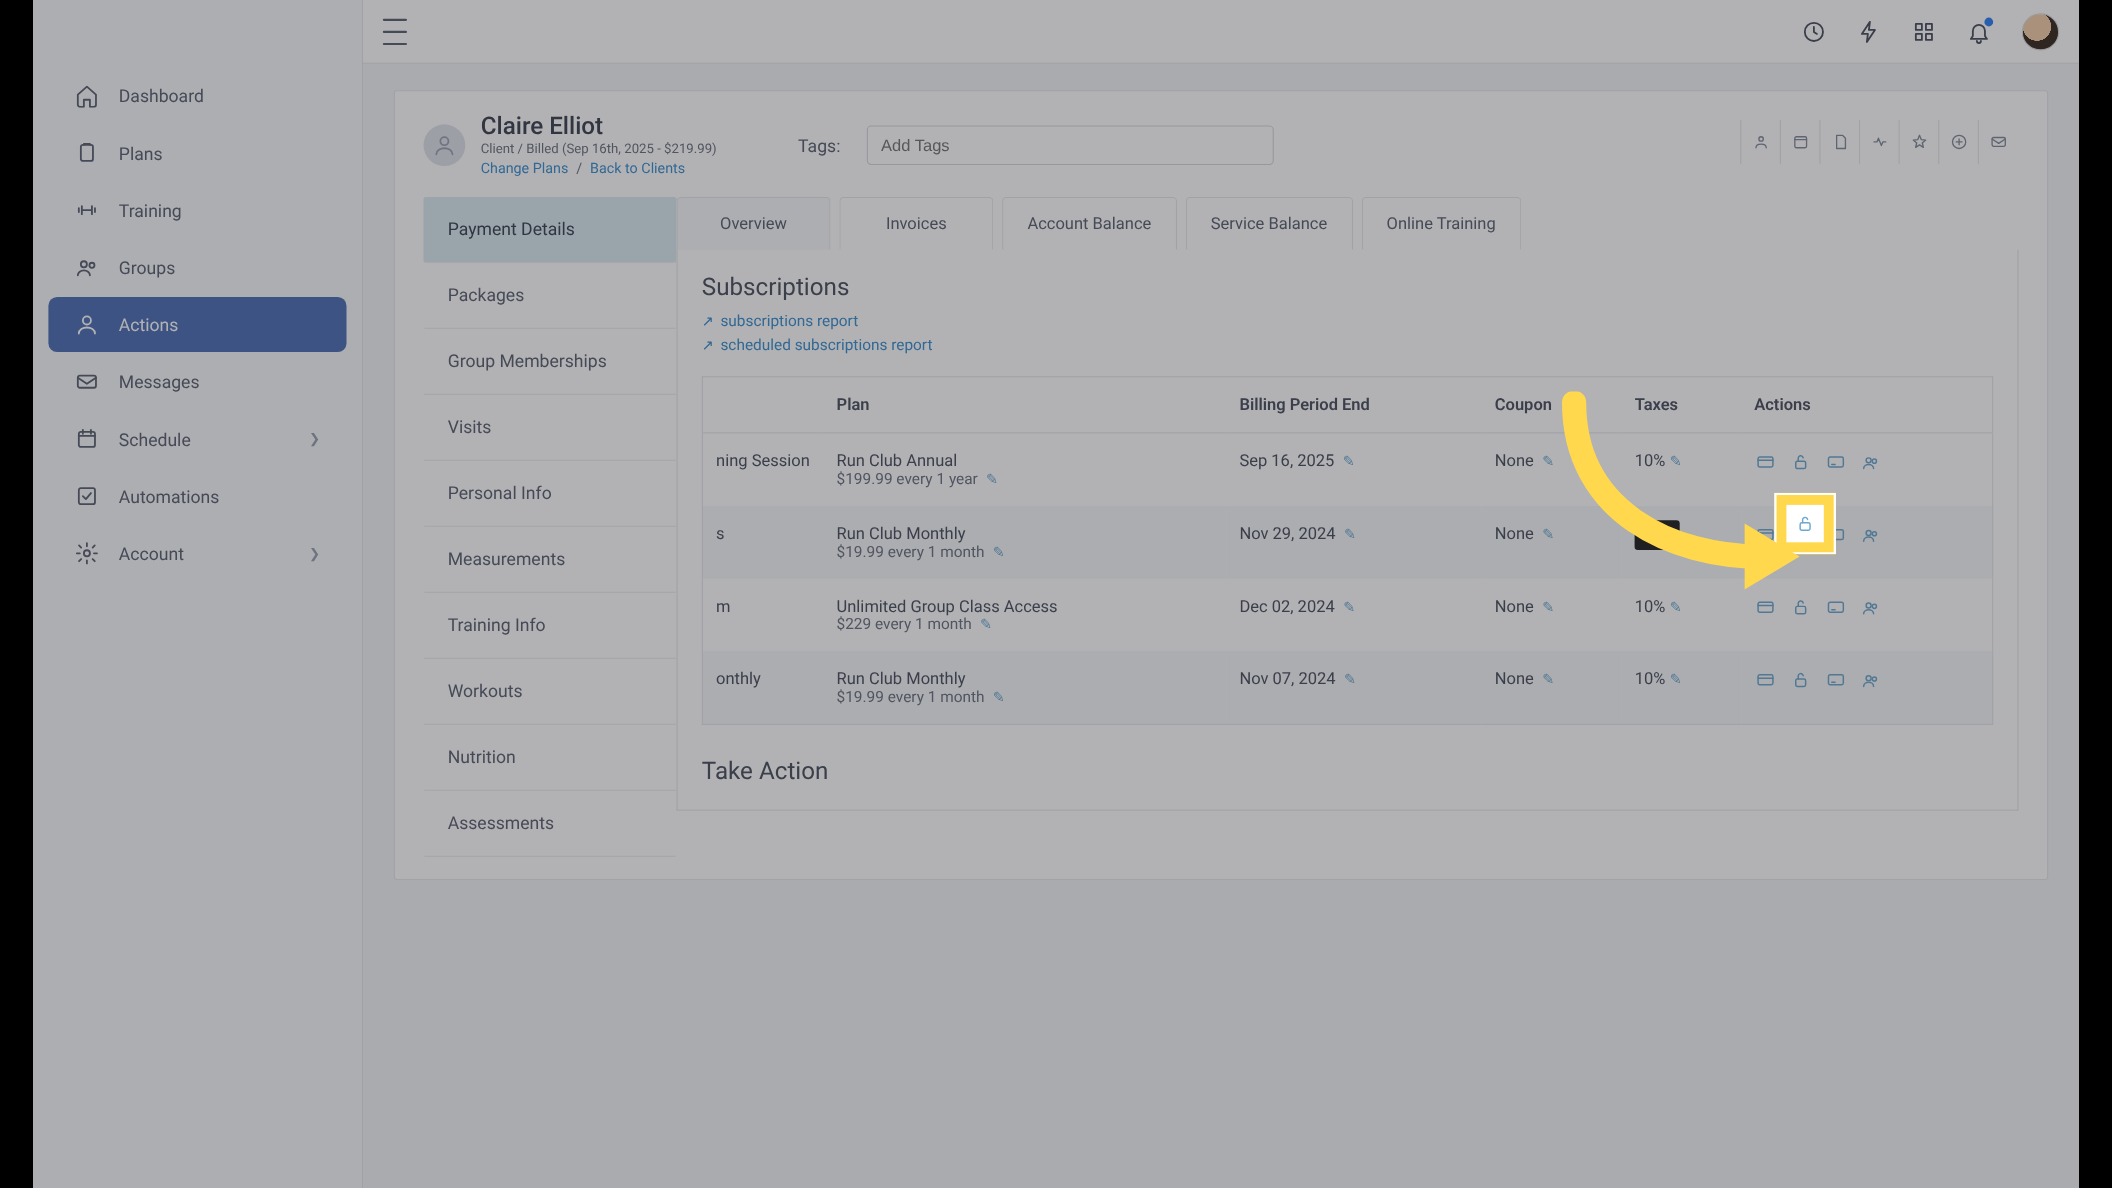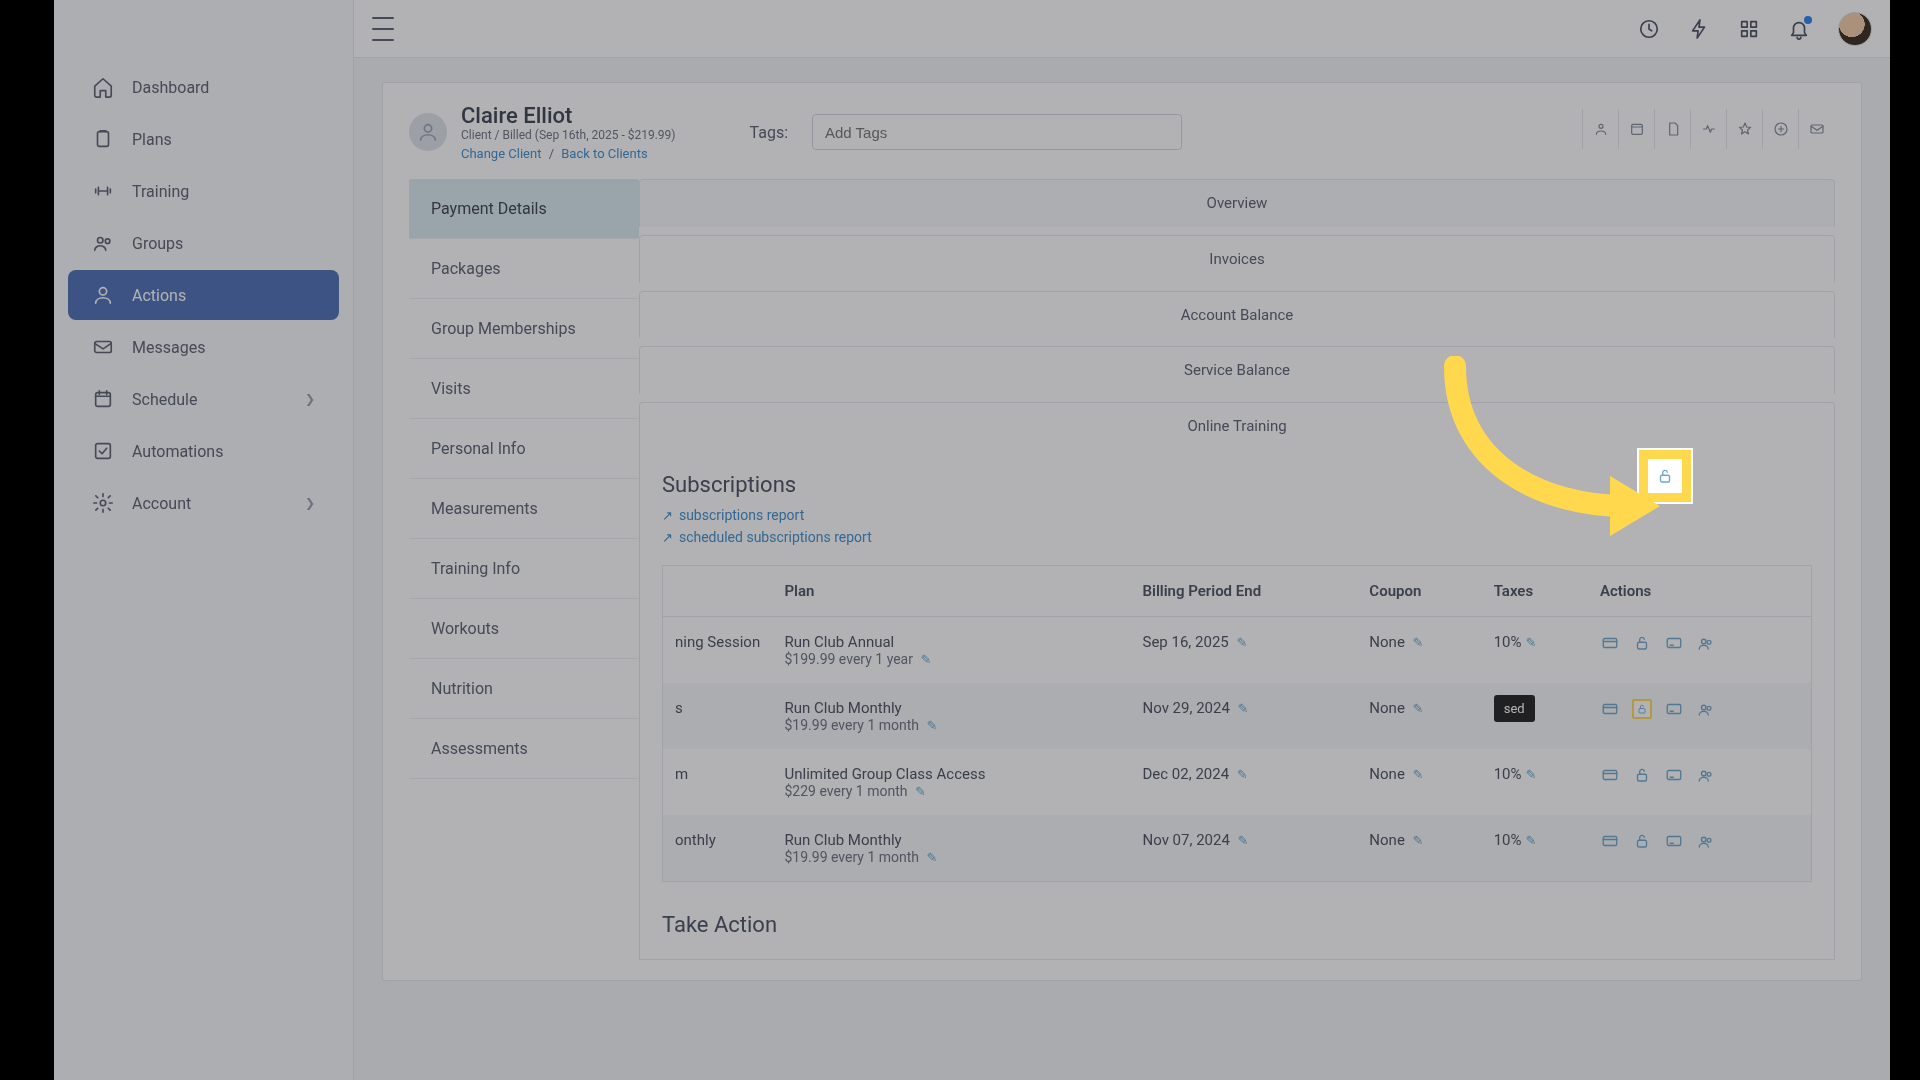--- a/index.html
+++ b/index.html
@@ -9,21 +9,20 @@
     width: 1920px;
     height: 1080px;
     overflow: hidden;
     position: relative;
   }
   .viewport {
     position: absolute;
     left: 30px; top: 0; right: 30px; bottom: 0;
     background: #a3a3a3;
     overflow: hidden;
-    margin-left: 24px;
   }
   
   .sidebar {
     position: absolute;
     left: 0; top: 0; bottom: 0;
     width: 300px;
     background: #f8f9fb;
     border-right: 1px solid #e6e7ea;
     padding-top: 60px;
   }
@@ -115,21 +114,21 @@
 
   
   .cols { display:flex; margin-top:18px; }
   .leftcol { width:230px; }
   .leftcol .tab {
     padding:20px 22px; color:#5b6273; font-size:16px; border-bottom:1px solid #eceef1; cursor:pointer; border-radius:2px;
   }
   .leftcol .tab.active { background:#dbeaf2; color:#3c4452;}
   .rightcol { flex:1; }
 
-  .subtabs { display:flex; gap:8px;flex-direction:column; }
+  .subtabs { display:flex; gap:8px; }
   .subtab {
     padding:14px 22px; border:1px solid #e6e7ea; border-bottom:none; background:#fff; color:#5b6273;
     border-radius:4px 4px 0 0; font-size:15px; cursor:pointer; min-width:140px; text-align:center; line-height:1.25;
   }
   .subtab.active { background:#f8f9fb;}
   .subpanel { border:1px solid #e6e7ea; background:#fff; padding:22px; }
 
   .section-title { font-size:22px; color:#4a5160; margin-bottom:10px;}
   .link-row { font-size:14px; margin:6px 0;}
   .link-row a { color:#3d8fcf; text-decoration:none;}
@@ -315,21 +314,21 @@
         <div class="client-avatar">
           <svg viewBox="0 0 24 24" width="22" height="22">
               <circle cx="12" cy="8" r="4"></circle>
               <path d="M4 21c0-4 4-6 8-6s8 2 8 6"></path>
             </svg>
         </div>
         <div>
           <div class="client-name">Claire Elliot</div>
           <div class="client-meta">Client / Billed (Sep 16th, 2025 - $219.99)</div>
           <div class="client-links">
-            <a href="#">Change Client</a>
+            <a href="#">Change Plans</a>
             <span class="sep">/</span>
             <a href="#">Back to Clients</a>
           </div>
         </div>
         <div class="tags-block">
           <span class="tags-label">Tags:</span>
           <input class="tags-input" placeholder="Add Tags" style="">
         </div>
         <div class="header-actions">
           <div class="ha">

